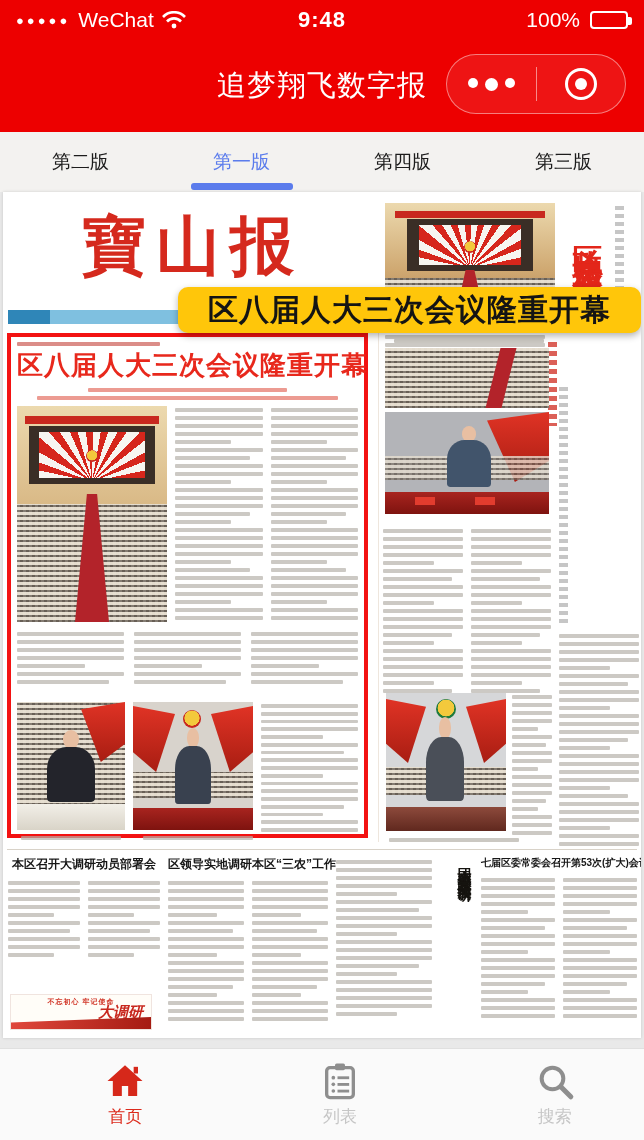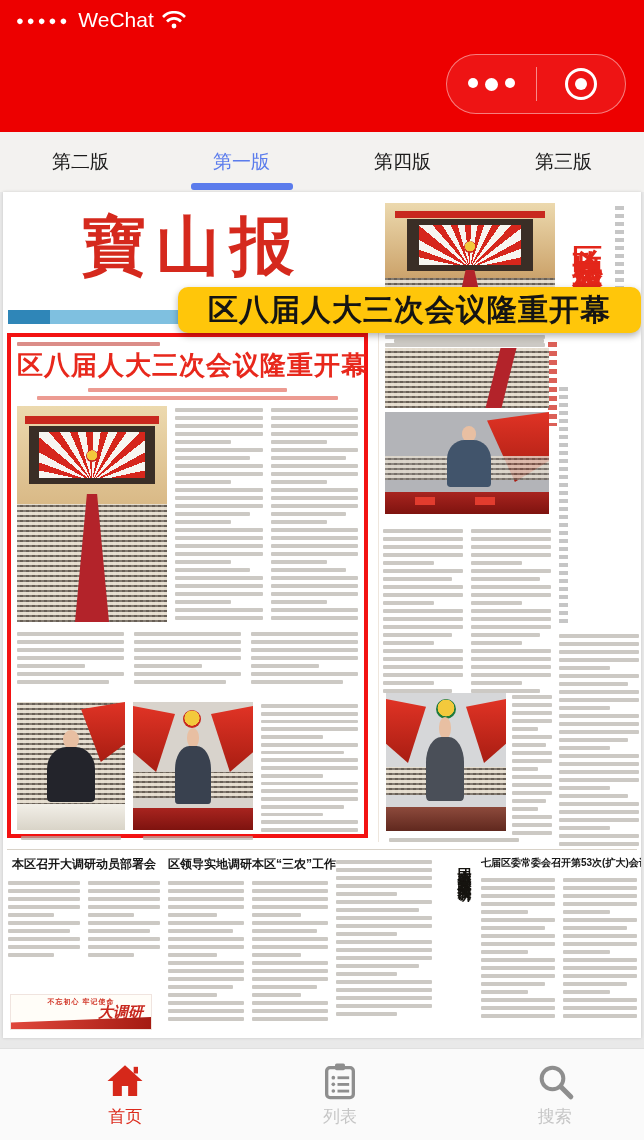--- a/index.html
+++ b/index.html
@@ -149,23 +149,29 @@
   <div class="statusbar">
     <div class="sb-left">
       <span class="sb-dots">●●●●●</span>
       <span class="sb-carrier">WeChat</span>
       <svg class="wifi" viewBox="0 0 24 18">
         <path d="M1 6 A15 15 0 0 1 23 6" fill="none" stroke="#fff" stroke-width="2.6"></path>
         <path d="M5 10.5 A9.5 9.5 0 0 1 19 10.5" fill="none" stroke="#fff" stroke-width="2.6"></path>
         <circle cx="12" cy="15" r="2.4" fill="#fff"></circle>
       </svg>
     </div>
+    <div class="sb-time">9:48</div>
+    <div class="sb-right">
+      <span>100%</span>
+      <span class="battery"><span class="fill"></span><span class="nub"></span></span>
+    </div>
   </div>
 
   <div class="appheader">
+    <div class="app-title">追梦翔飞数字报</div>
     <div class="capsule">
       <div class="cap-half">
         <span class="cap-dots">
             <b></b>
             <b></b>
             <b></b>
           </span>
       </div>
       <div class="cap-div"></div>
       <div class="cap-half">

